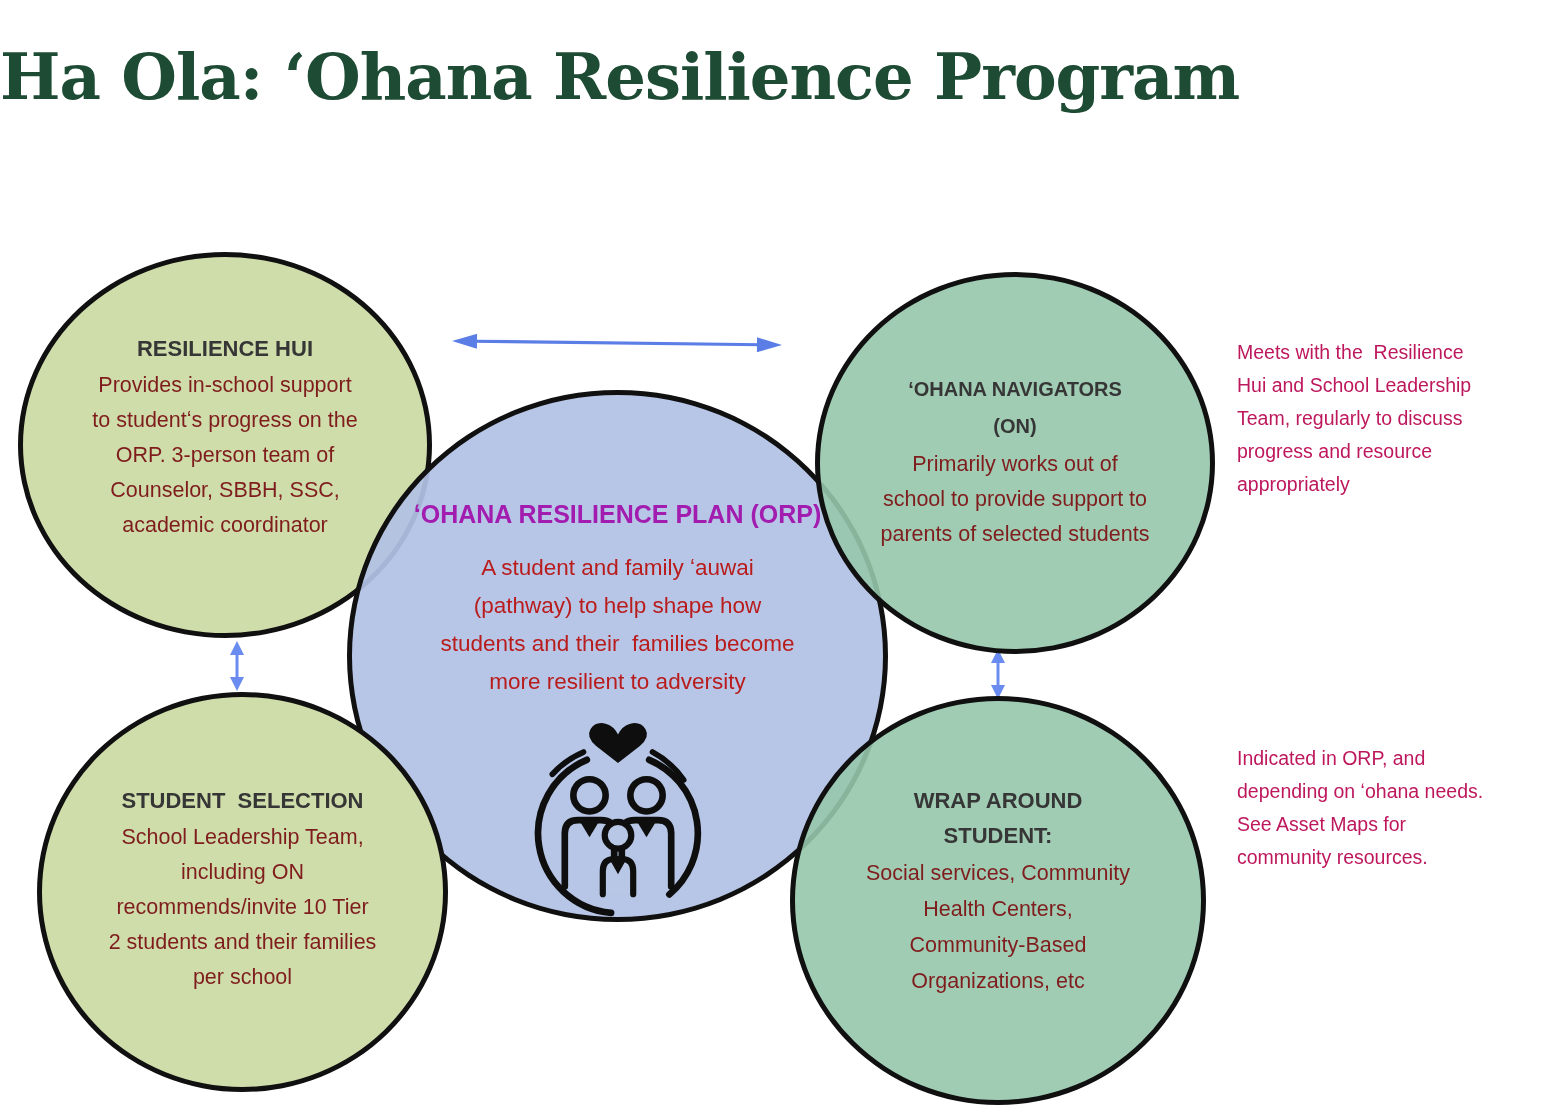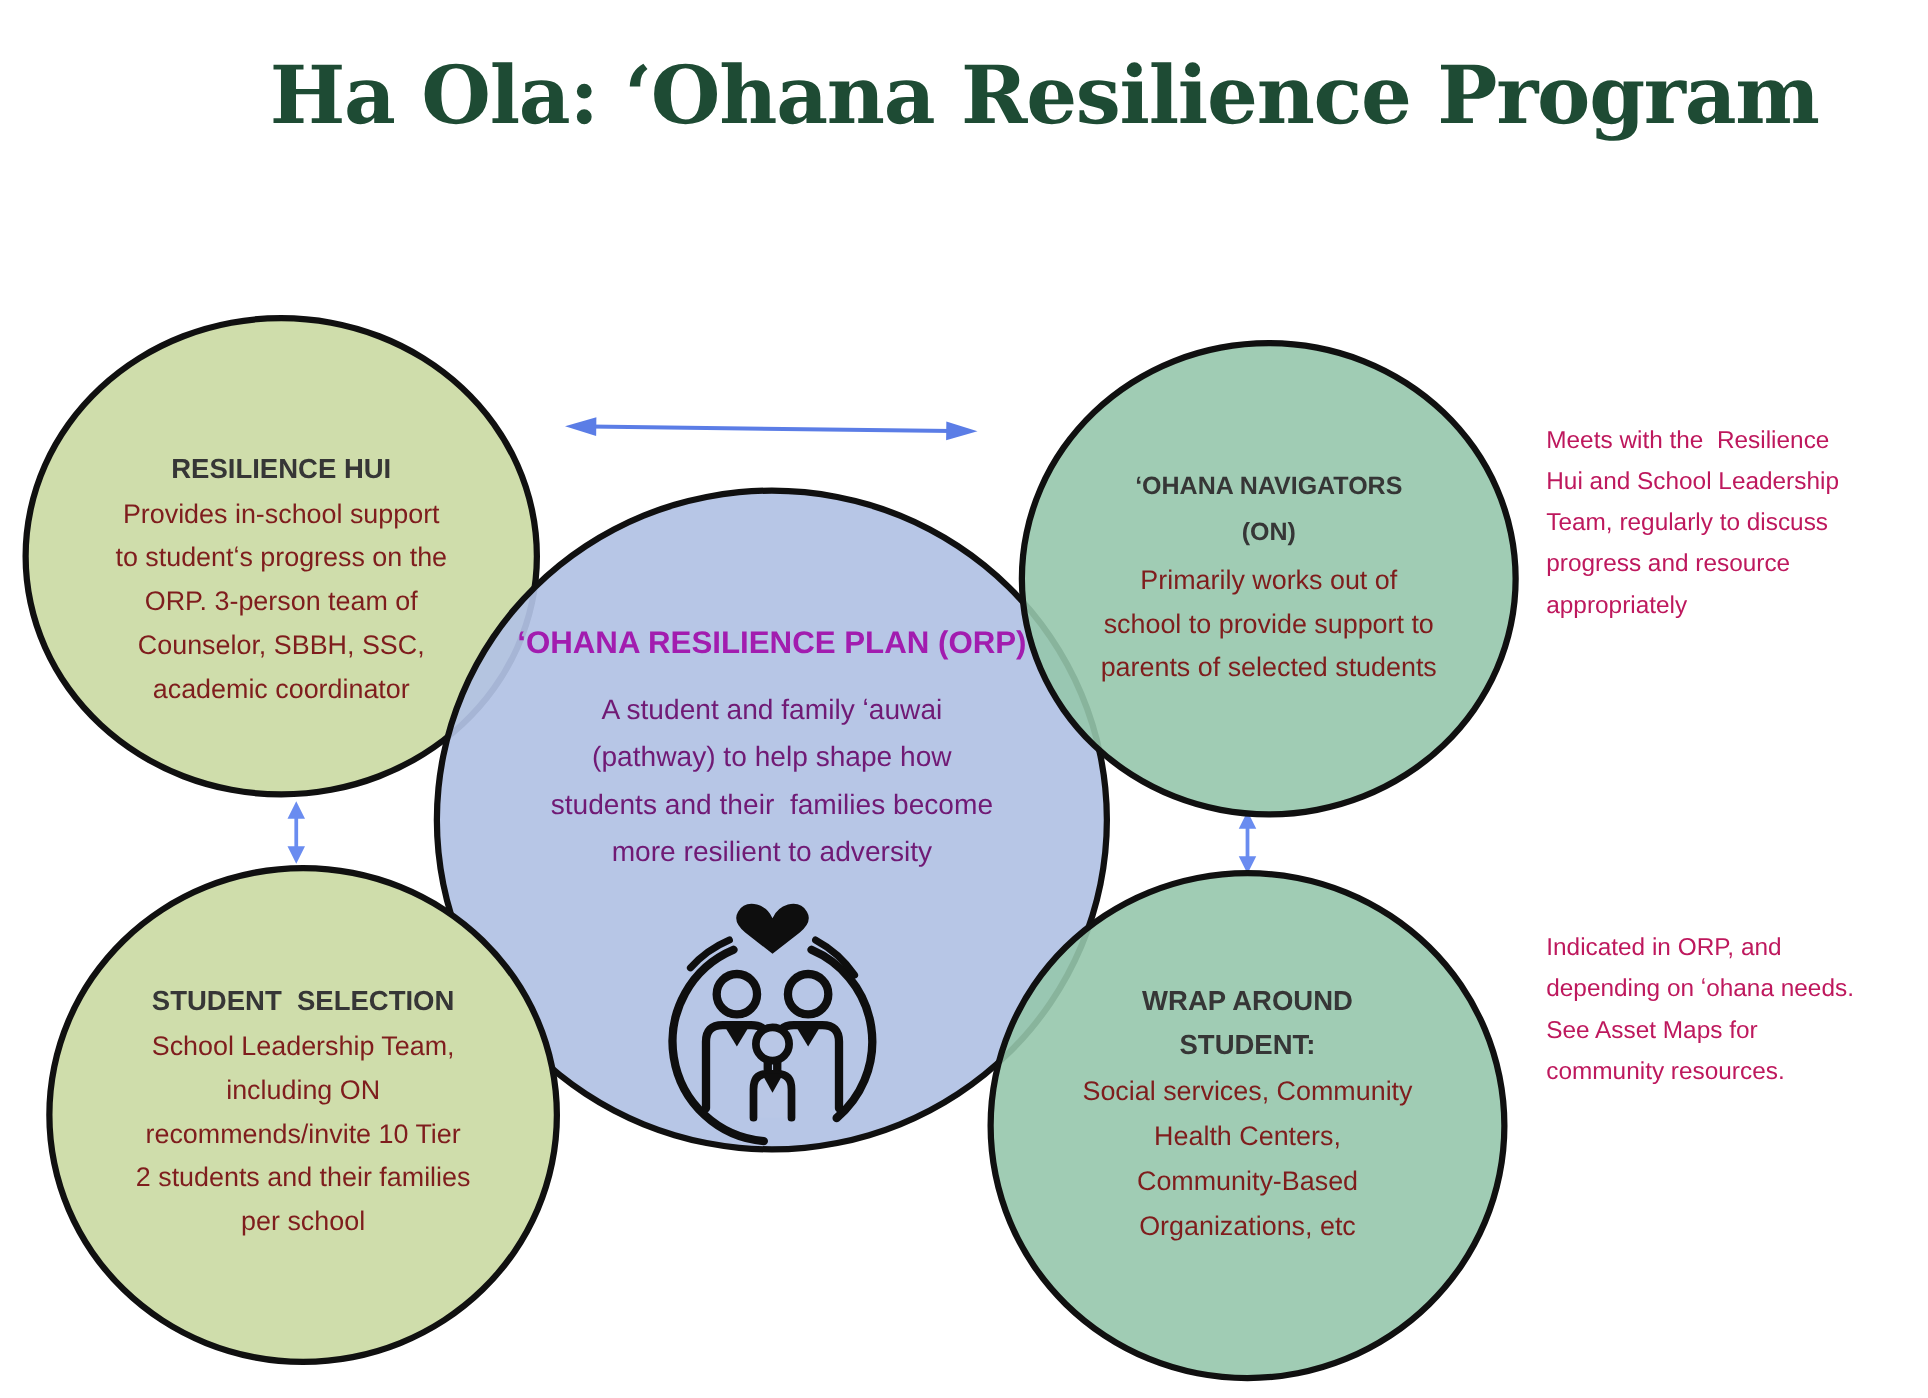--- a/index.html
+++ b/index.html
@@ -1,25 +1,24 @@
 <!DOCTYPE html>
 <html><head>
 <meta charset="utf-8">
 <style>
   html,body { margin:0; padding:0; background:#ffffff; }
   .canvas {
     position:relative; width:1542px; height:1118px; background:#ffffff;
     overflow:hidden; font-family:"Liberation Sans", sans-serif;
   }
   .title {
-    position:absolute; left:0; top:30px; width:1428px; text-align:right;
+    position:absolute; left:0; top:30px; width:1428px; text-align:left;
     font-family:"DejaVu Serif", serif; font-weight:700;
     font-size:64px; line-height:94px; color:#1e4b34; letter-spacing:-1px;
     white-space:pre-wrap;
-    padding-left:27px;
   }
   .circle {
     position:absolute; border-radius:50%;
     border:5px solid #101010; box-sizing:border-box;
   }
   .c-green { background:#cfddab; }
   .c-blue  { background:rgba(177,194,228,0.93); }
   .c-teal  { background:rgba(150,199,172,0.90); }
   #c-hui  { left:18px;  top:252px; width:414px; height:386px; z-index:1; }
   #c-orp  { left:347px; top:390px; width:541px; height:532px; z-index:2; }
@@ -28,24 +27,24 @@
   #c-wrap { left:790px; top:696px; width:416px; height:409px; z-index:3; }
   .c-text { position:absolute; left:6%; right:6%; text-align:center; }
   .c-head {
     font-weight:700; color:#363636; white-space:pre-wrap;
     font-size:22px; line-height:35px;
   }
   .c-body {
     color:#7f1d1d; white-space:pre-wrap;
     font-size:21.5px; line-height:35px; margin-top:2px;
   }
-  #c-hui  .c-text { top:74px;margin-top:26px; }
+  #c-hui  .c-text { top:74px; }
   #c-orp  .c-text { top:102px; }
   #c-orp  .c-head { font-size:25px; color:#a21caf; }
-  #c-orp  .c-body { font-size:22.5px; line-height:38px; margin-top:17px; color:#701a75; }
+  #c-orp  .c-body { font-size:22.5px; line-height:38px; margin-top:17px; color:#b91c1c; }
   #c-nav  .c-text { top:94px; }
   #c-nav  .c-head { font-size:20px; line-height:37px; }
   #c-sel  .c-text { top:86px; }
   #c-wrap .c-text { top:82px; }
   #c-wrap .c-body { line-height:36px; }
   .note {
     position:absolute; color:#be185d; font-size:19.5px; line-height:33px;
     white-space:pre-wrap;
   }
   #note-nav  { left:1237px; top:336px; width:252px; }

